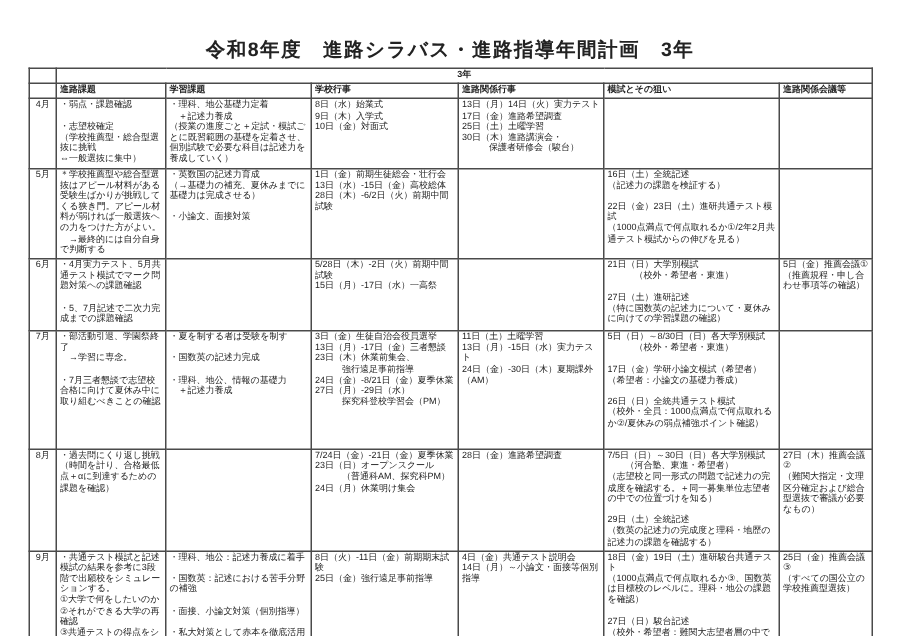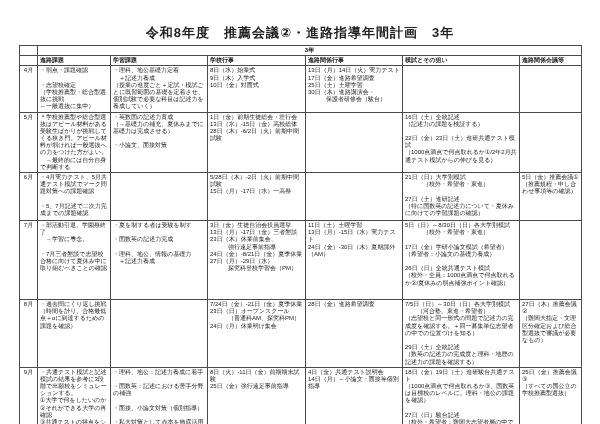--- a/index.html
+++ b/index.html
@@ -59,21 +59,21 @@
   tr.r-apr td{height:38px;}
   tr.r-may td{height:44px;}
   tr.r-jun td{height:45px;}
   tr.r-jul td{height:76px;}
   tr.r-aug td{height:56px;}
   tr.r-sep td{height:52px;}
 </style>
 </head>
 <body>
 
-<div class="page-title">令和8年度　推薦会議②・進路指導年間計画　3年</div>
+<div class="page-title">令和8年度　進路シラバス・進路指導年間計画　3年</div>
 
 <table class="plan">
   <colgroup>
     <col style="width:18px">
     <col style="width:73px">
     <col style="width:97px">
     <col style="width:98px">
     <col style="width:97px">
     <col style="width:117px">
     <col style="width:62px">

